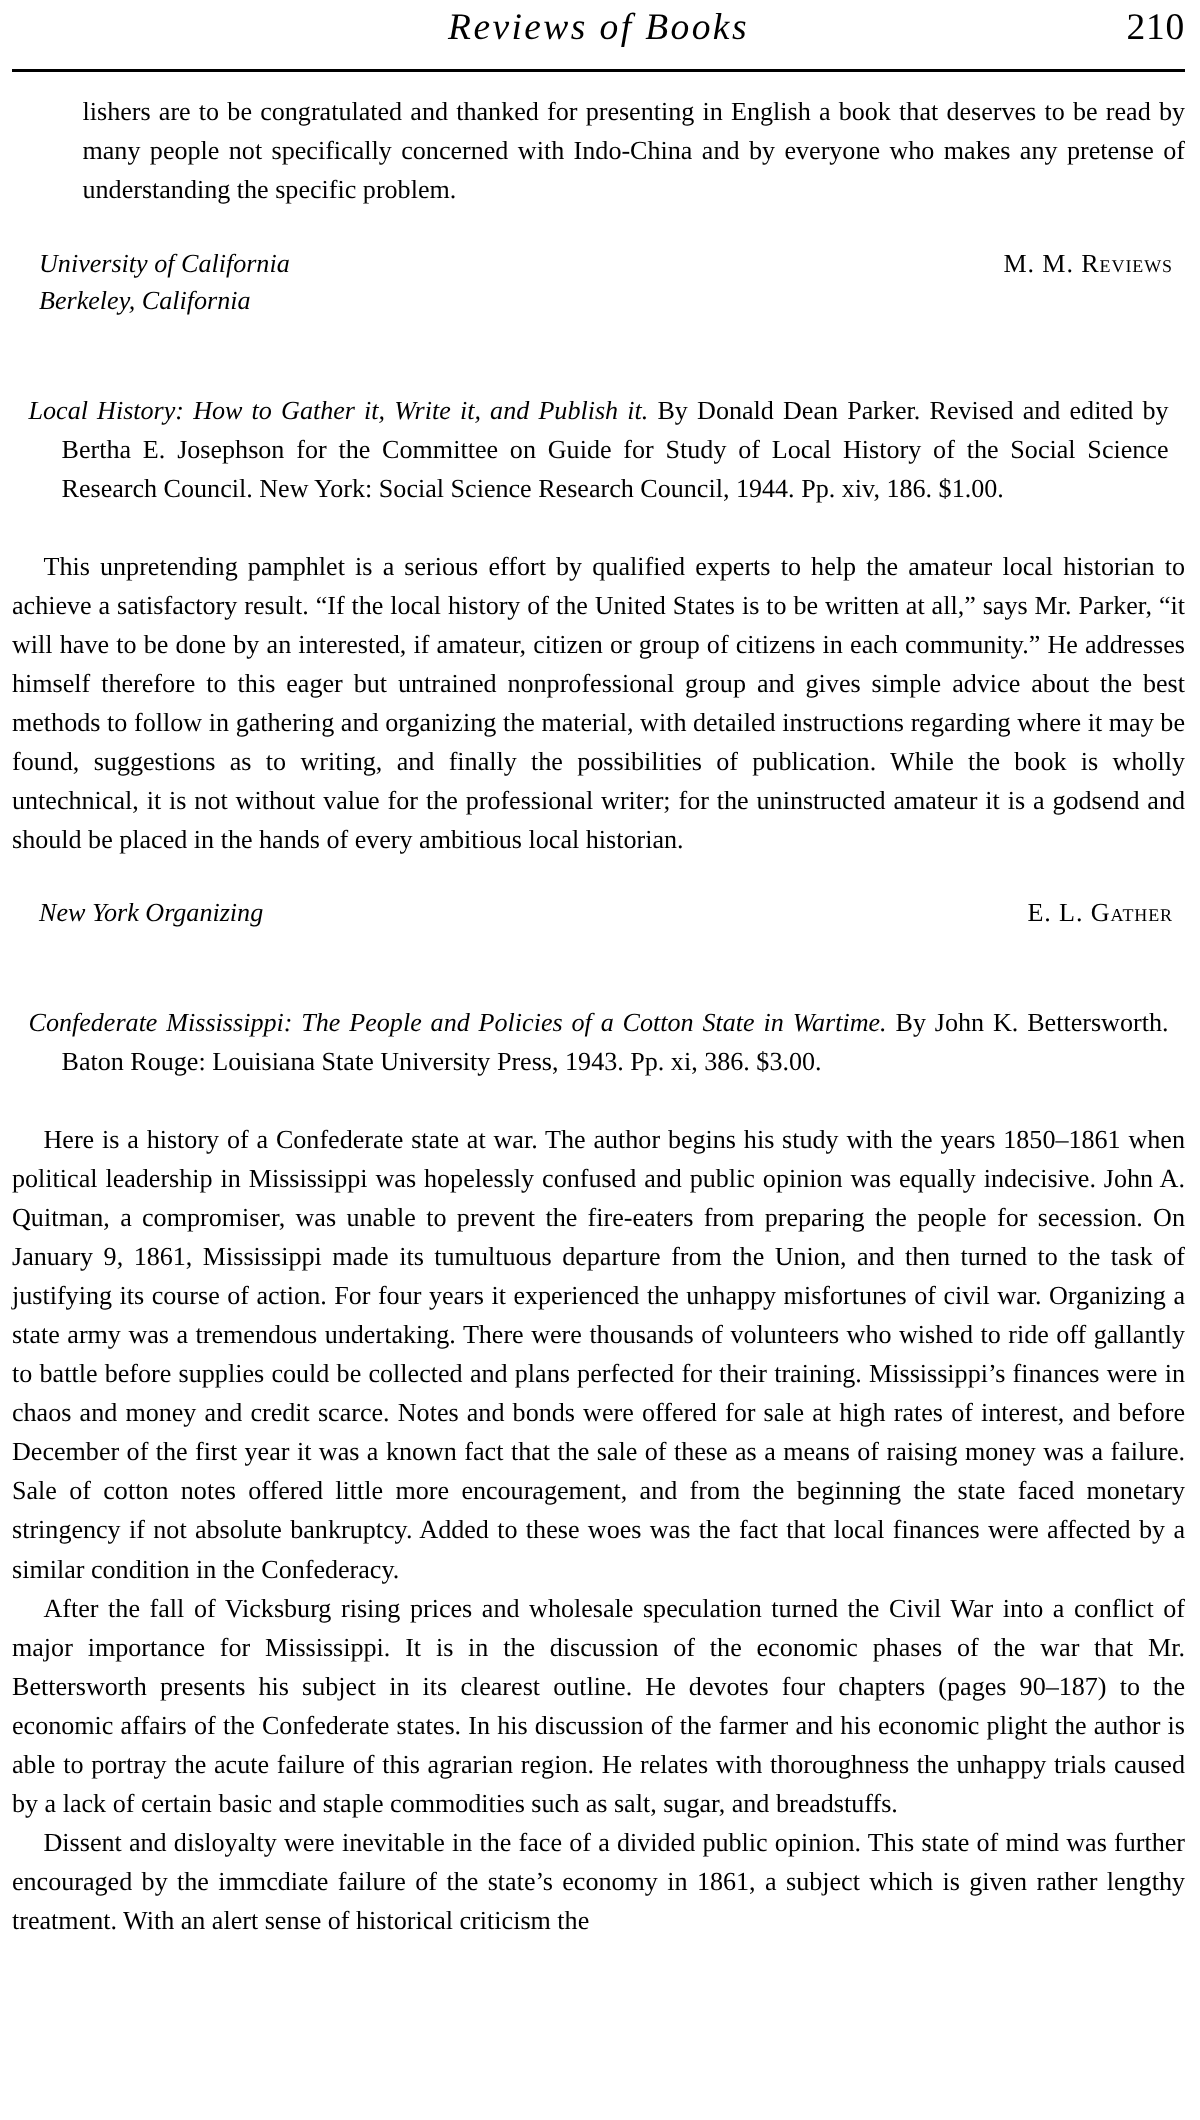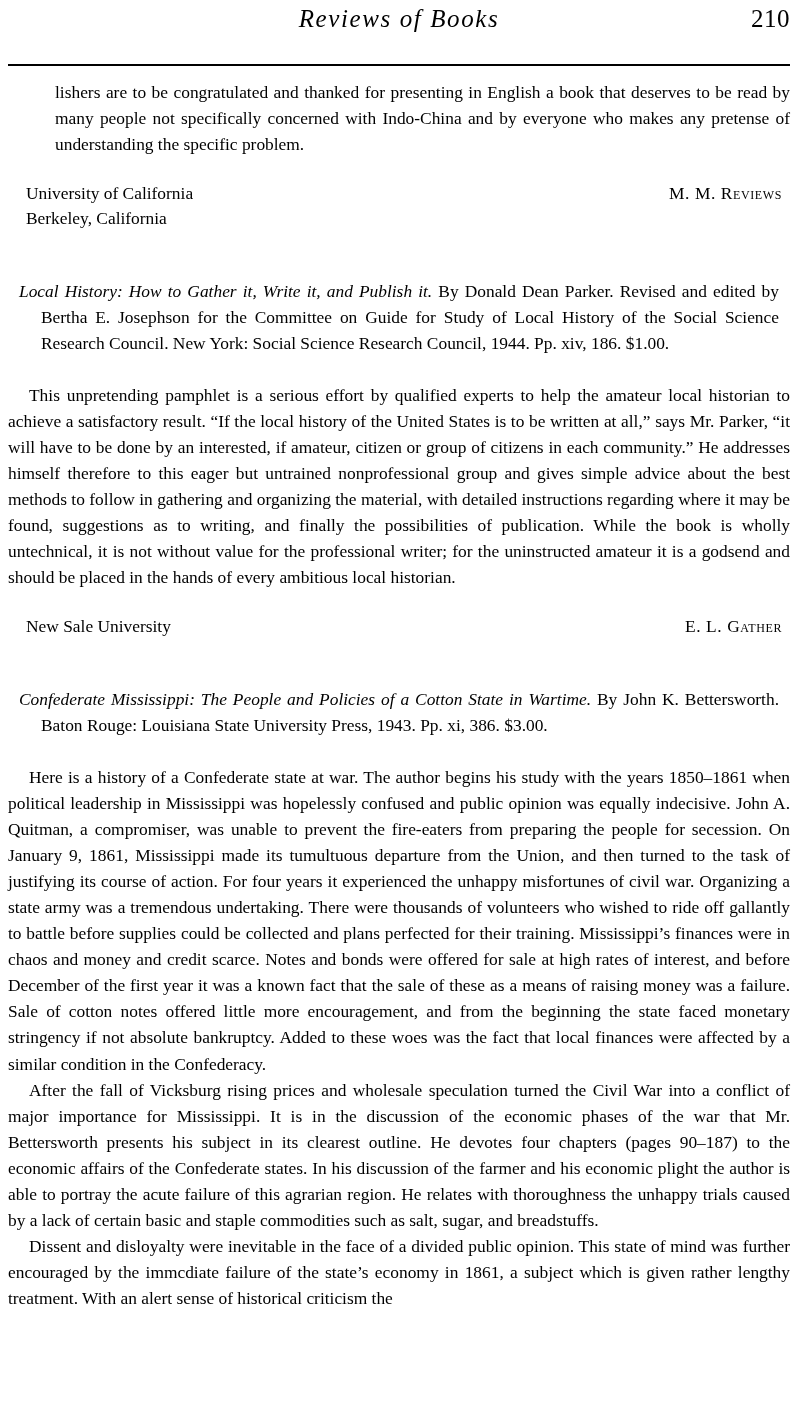--- a/index.html
+++ b/index.html
@@ -19,21 +19,21 @@
     width: 800px;
     height: 1413px;
     box-sizing: border-box;
     padding: 0 10px 0 8px;
     overflow: hidden;
   }
 
   
   .running-head {
     position: relative;
-    height: 64px;
+    height: 46px;
     display: flex;
     align-items: flex-start;
     justify-content: center;
   }
   .running-head-title {
     font-style: italic;
     font-size: 25px;
     letter-spacing: 1.6px;
     line-height: 1;
     padding-top: 6px;
@@ -73,20 +73,21 @@
 
   
   .signature {
     display: flex;
     justify-content: space-between;
     align-items: flex-start;
     font-size: 17.4px;
     line-height: 25px;
   }
   .affiliation {
+    font-style: italic;
     padding-left: 18px;
     white-space: pre-line;
   }
   .author {
     font-variant: small-caps;
     letter-spacing: 0.6px;
     white-space: nowrap;
     padding-right: 8px;
   }
 
@@ -130,21 +131,21 @@
   <div class="gap-sig-bot"></div>
 
   <p class="citation"><span class="title">Local History: How to Gather it, Write it, and Publish it.</span><span> By Donald Dean Parker. Revised and edited by Bertha E. Josephson for the Committee on Guide for Study of Local History of the Social Science Research Council. New York: Social Science Research Council, 1944. Pp. xiv, 186. $1.00.</span></p>
 
   <div class="gap-cite-bot"></div>
 
   <p class="body-par indent">This unpretending pamphlet is a serious effort by qualified experts to help the amateur local historian to achieve a satisfactory result. “If the local history of the United States is to be written at all,” says Mr. Parker, “it will have to be done by an interested, if amateur, citizen or group of citizens in each community.” He addresses himself therefore to this eager but untrained nonprofessional group and gives simple advice about the best methods to follow in gathering and organizing the material, with detailed instructions regarding where it may be found, suggestions as to writing, and finally the possibilities of publication. While the book is wholly untechnical, it is not without value for the professional writer; for the uninstructed amateur it is a godsend and should be placed in the hands of every ambitious local historian.</p>
 
   <div class="gap-sig-top"></div>
   <div class="signature">
-    <span class="affiliation">New Sale University</span>
+    <span class="affiliation">New York Organizing</span>
     <span class="author">E. L. Gather</span>
   </div>
   <div class="gap-sig-bot"></div>
 
   <p class="citation"><span class="title">Confederate Mississippi: The People and Policies of a Cotton State in Wartime.</span><span> By John K. Bettersworth. Baton Rouge: Louisiana State University Press, 1943. Pp. xi, 386. $3.00.</span></p>
 
   <div class="gap-cite-bot"></div>
 
   <p class="body-par indent">Here is a history of a Confederate state at war. The author begins his study with the years 1850–1861 when political leadership in Mississippi was hopelessly confused and public opinion was equally indecisive. John A. Quitman, a compromiser, was unable to prevent the fire-eaters from preparing the people for secession. On January 9, 1861, Mississippi made its tumultuous departure from the Union, and then turned to the task of justifying its course of action. For four years it experienced the unhappy misfortunes of civil war. Organizing a state army was a tremendous undertaking. There were thousands of volunteers who wished to ride off gallantly to battle before supplies could be collected and plans perfected for their training. Mississippi’s finances were in chaos and money and credit scarce. Notes and bonds were offered for sale at high rates of interest, and before December of the first year it was a known fact that the sale of these as a means of raising money was a failure. Sale of cotton notes offered little more encouragement, and from the beginning the state faced monetary stringency if not absolute bankruptcy. Added to these woes was the fact that local finances were affected by a similar condition in the Confederacy.</p>
   <p class="body-par indent">After the fall of Vicksburg rising prices and wholesale speculation turned the Civil War into a conflict of major importance for Mississippi. It is in the discussion of the economic phases of the war that Mr. Bettersworth presents his subject in its clearest outline. He devotes four chapters (pages 90–187) to the economic affairs of the Confederate states. In his discussion of the farmer and his economic plight the author is able to portray the acute failure of this agrarian region. He relates with thoroughness the unhappy trials caused by a lack of certain basic and staple commodities such as salt, sugar, and breadstuffs.</p>

